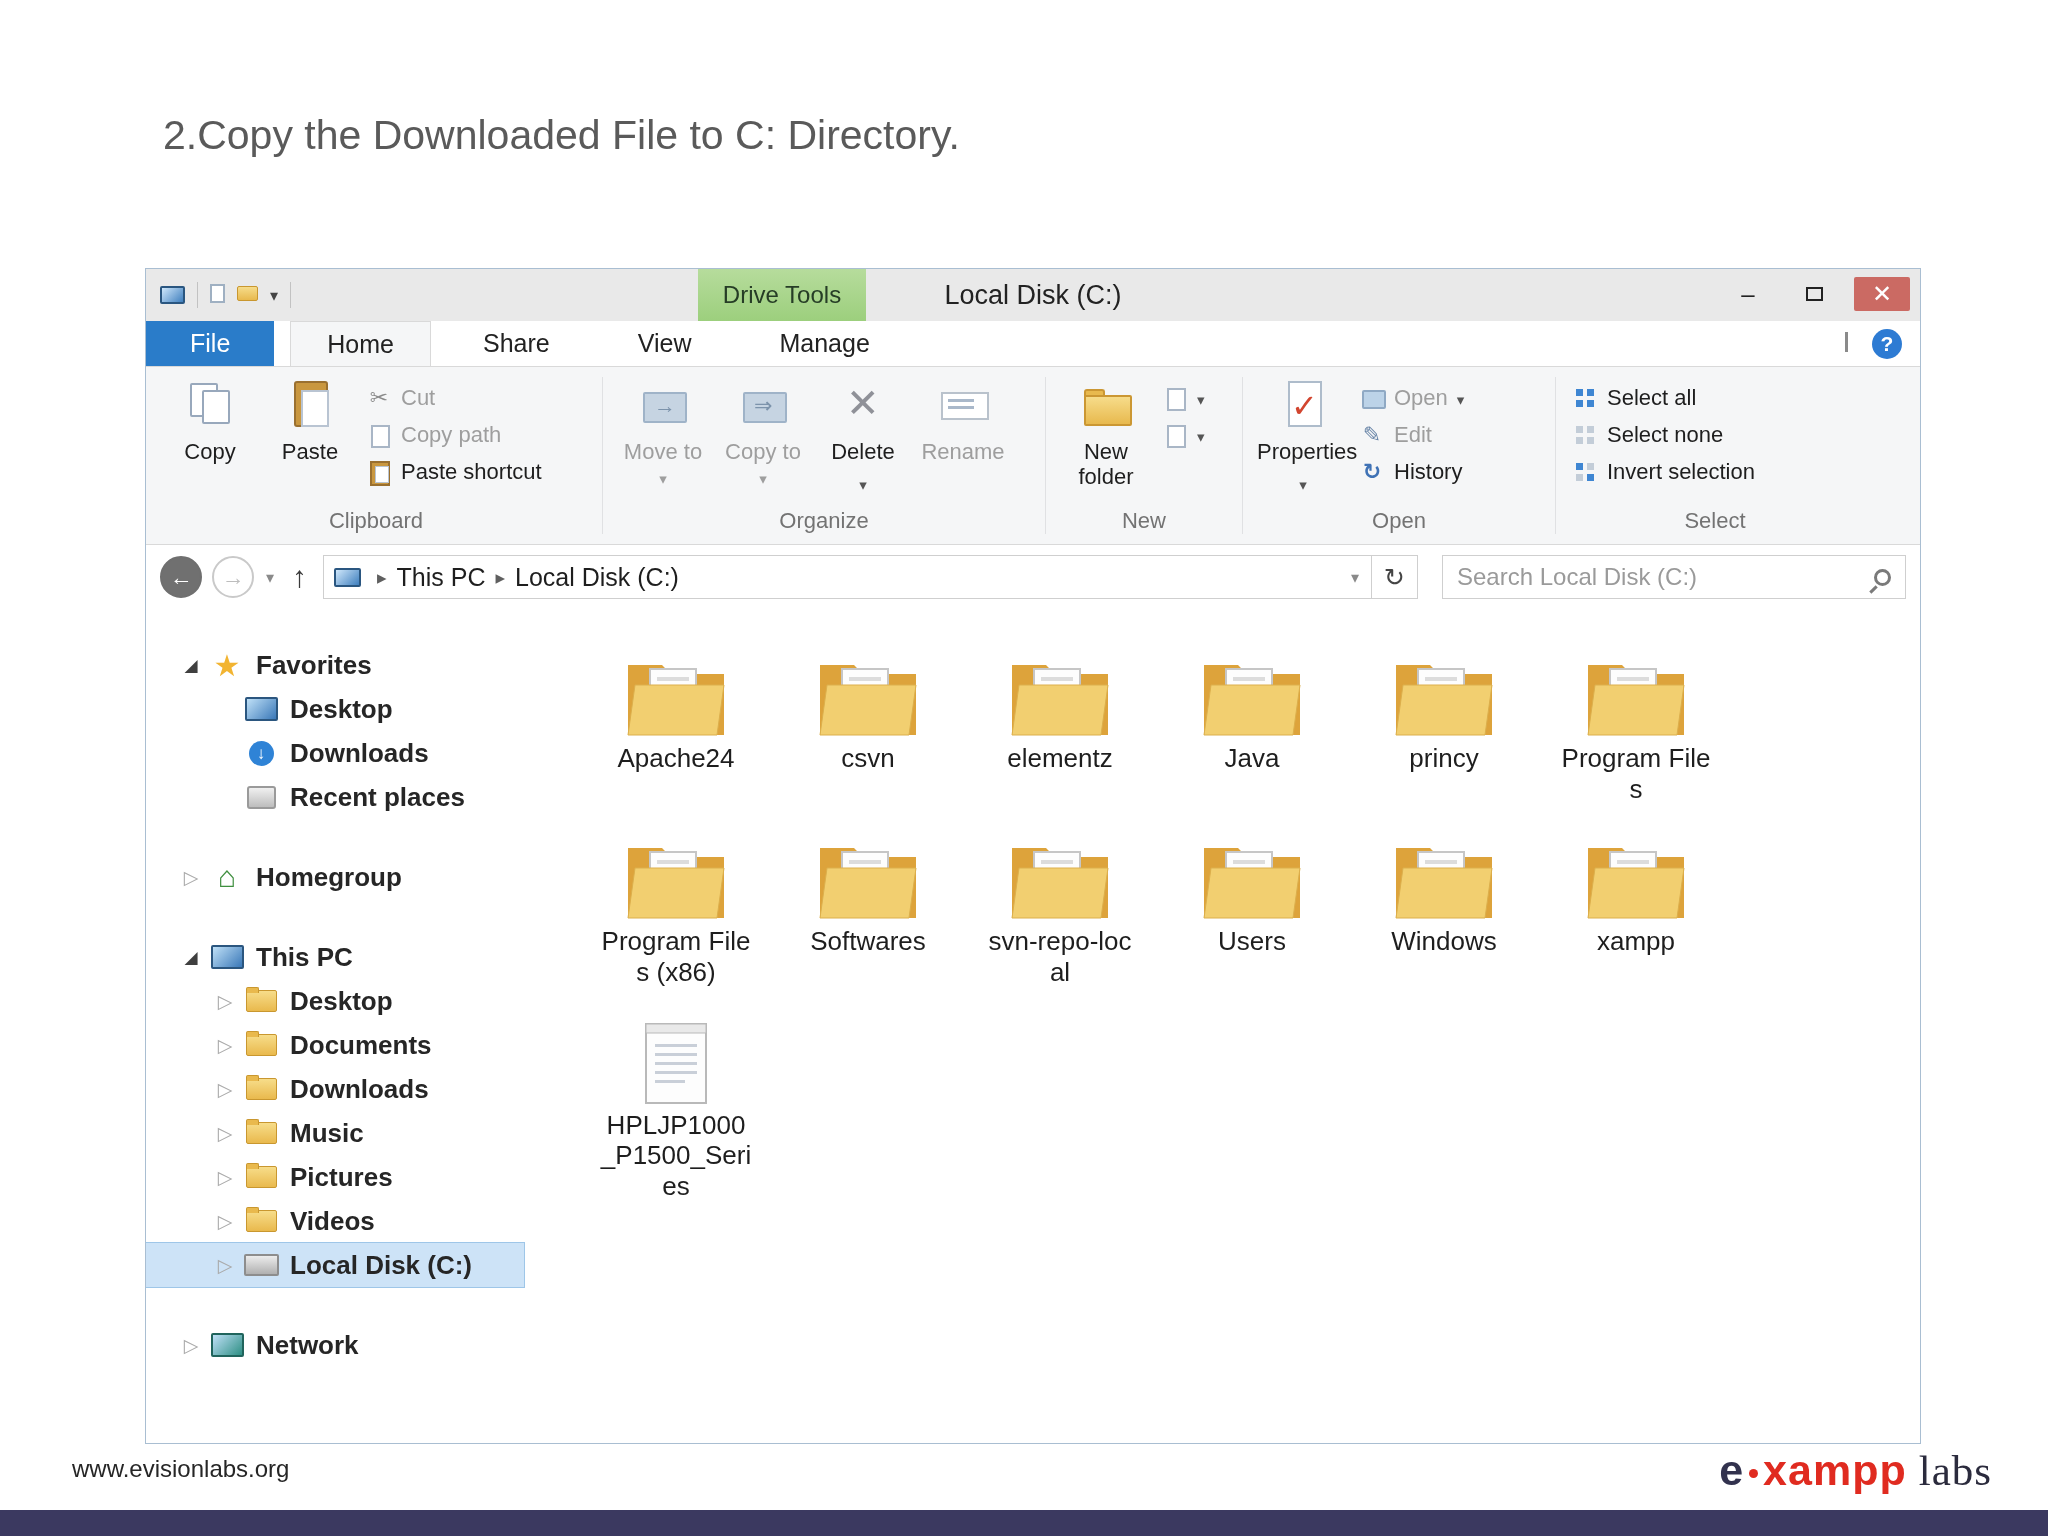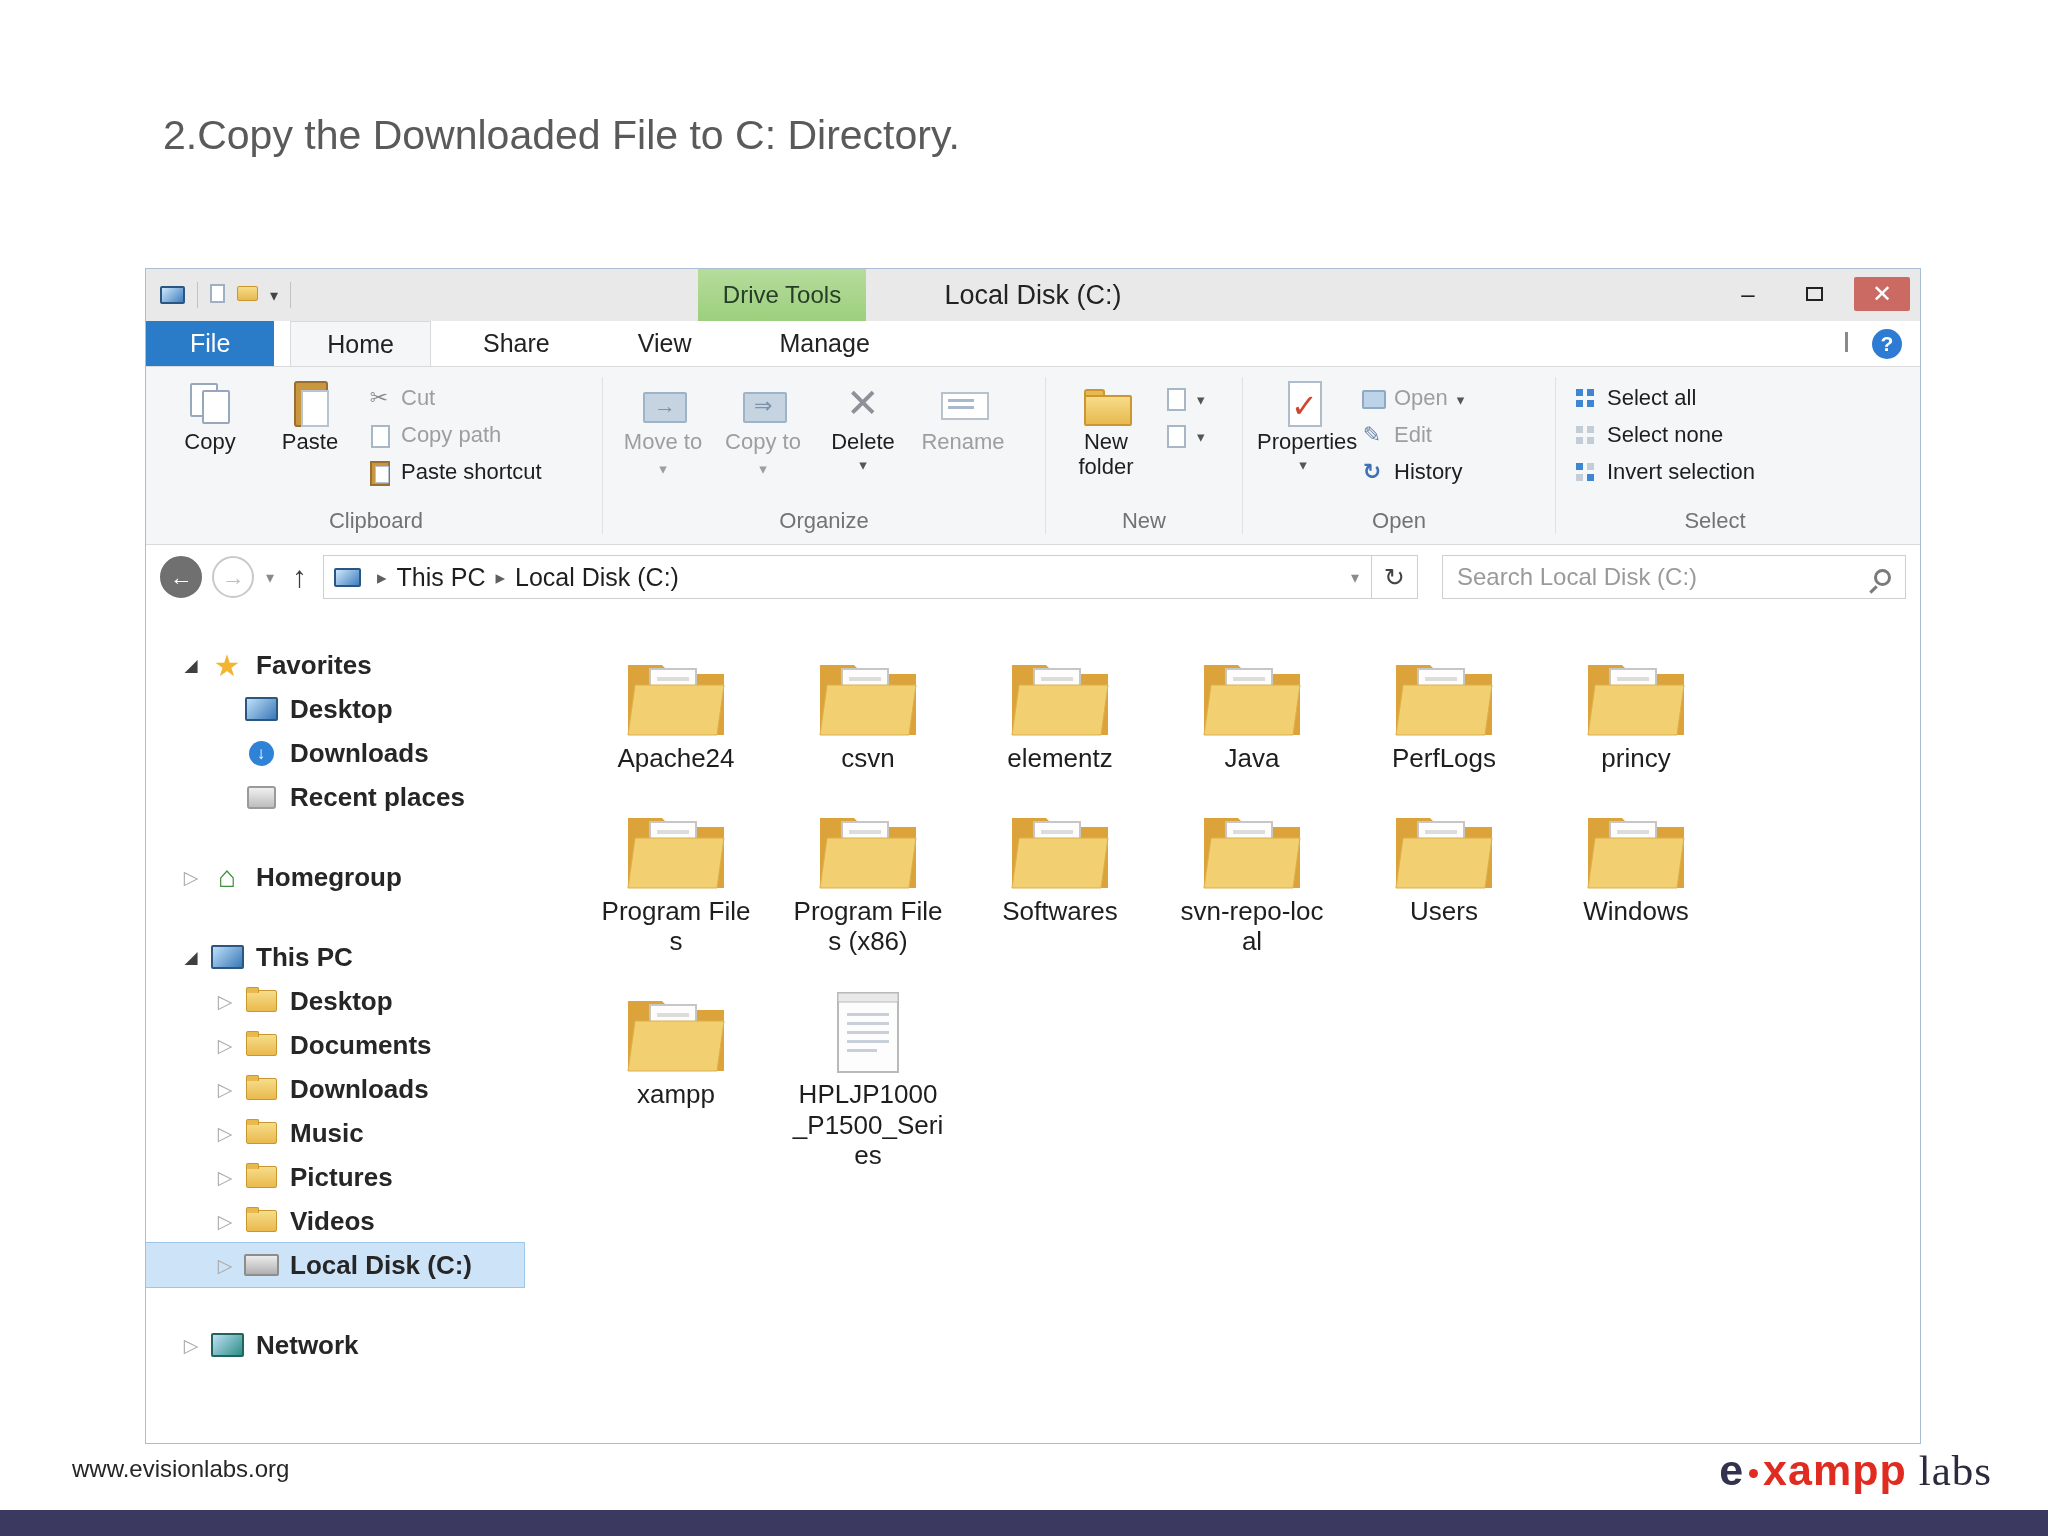--- a/index.html
+++ b/index.html
@@ -40,21 +40,21 @@
   .help{width:30px;height:30px;border-radius:50%;background:#2d7bd3;color:#fff;display:flex;align-items:center;justify-content:center;
         font-size:21px;font-weight:bold;border:none;font-family:inherit;padding:0;}
 
   
   .ribbon{height:178px;background:#f5f6f7;border-bottom:1px solid #d9d9d9;display:flex;flex:none;padding:0 4px;}
   .rgroup{display:flex;flex-direction:column;}
   .g-clipboard{width:452px;} .g-organize{width:442px;} .g-new{width:196px;} .g-open{width:312px;} .g-select{width:318px;}
   .vsep{width:1px;background:#e0e1e3;margin:10px 0;flex:none;}
   .rcontent{flex:1;display:flex;align-items:flex-start;padding:10px 6px 0 12px;gap:4px;}
   .glabel{text-align:center;color:#737373;font-size:22px;padding-bottom:10px;}
-  .bigbtn{width:96px;display:flex;flex-direction:column;align-items:center;gap:2px;padding-top:2px;border:none;background:none;font-family:inherit;}
+  .bigbtn{width:96px;display:flex;flex-direction:column;align-items:center;gap:12px;padding-top:2px;border:none;background:none;font-family:inherit;}
   .blabel{font-size:22px;line-height:1.15;text-align:center;color:#1e1e1e;max-width:92px;}
   .dd::before{content:"▾";font-size:15px;color:#555;}
   .bigbtn.disabled .blabel,.bigbtn.disabled .dd::before{color:#9e9e9e;}
   .smallcol{display:flex;flex-direction:column;gap:7px;padding-top:6px;}
   .smallbtn{display:flex;align-items:center;gap:9px;font-size:22px;color:#1e1e1e;padding:2px 4px;border:none;background:none;font-family:inherit;}
   .smallbtn.disabled{color:#9e9e9e;}
 
   .ric{width:48px;height:48px;position:relative;display:block;flex:none;}
   .sic{width:26px;height:26px;position:relative;display:inline-block;flex:none;text-align:center;line-height:26px;font-size:22px;}
   .ic-copy::before,.ic-copy::after{content:"";position:absolute;background:#fff;border:2px solid #98a8bc;width:24px;height:30px;border-radius:2px;}
@@ -515,34 +515,20 @@
               <rect x="33" y="22" width="32" height="4" fill="#dcdcdc"></rect>
               <rect x="33" y="31" width="32" height="4" fill="#dcdcdc"></rect>
               <rect x="33" y="40" width="32" height="4" fill="#dcdcdc"></rect>
               <path d="M4 80 L11 30 h89 l-7 50 z" fill="#f2cf70" stroke="#dcaf4c" stroke-width="1"></path>
             </svg>
 
           </span>
           <span class="file-label">Java</span>
         </div>
 
-        <div class="file-item type-folder">
-          <span class="file-icon">
-            <svg class="folder-svg" width="104" height="84" viewBox="0 0 104 84">
-              <path d="M4 10 h34 l9 9 h53 v61 H4 z" fill="#dda33b"></path>
-              <rect x="26" y="14" width="46" height="58" fill="#fdfdfd" stroke="#c6c6c6" stroke-width="2"></rect>
-              <rect x="33" y="22" width="32" height="4" fill="#dcdcdc"></rect>
-              <rect x="33" y="31" width="32" height="4" fill="#dcdcdc"></rect>
-              <rect x="33" y="40" width="32" height="4" fill="#dcdcdc"></rect>
-              <path d="M4 80 L11 30 h89 l-7 50 z" fill="#f2cf70" stroke="#dcaf4c" stroke-width="1"></path>
-            </svg>
-
-          </span>
-          <span class="file-label">PerfLogs</span>
-        </div>
 
         <div class="file-item type-folder">
           <span class="file-icon">
             <svg class="folder-svg" width="104" height="84" viewBox="0 0 104 84">
               <path d="M4 10 h34 l9 9 h53 v61 H4 z" fill="#dda33b"></path>
               <rect x="26" y="14" width="46" height="58" fill="#fdfdfd" stroke="#c6c6c6" stroke-width="2"></rect>
               <rect x="33" y="22" width="32" height="4" fill="#dcdcdc"></rect>
               <rect x="33" y="31" width="32" height="4" fill="#dcdcdc"></rect>
               <rect x="33" y="40" width="32" height="4" fill="#dcdcdc"></rect>
               <path d="M4 80 L11 30 h89 l-7 50 z" fill="#f2cf70" stroke="#dcaf4c" stroke-width="1"></path>

